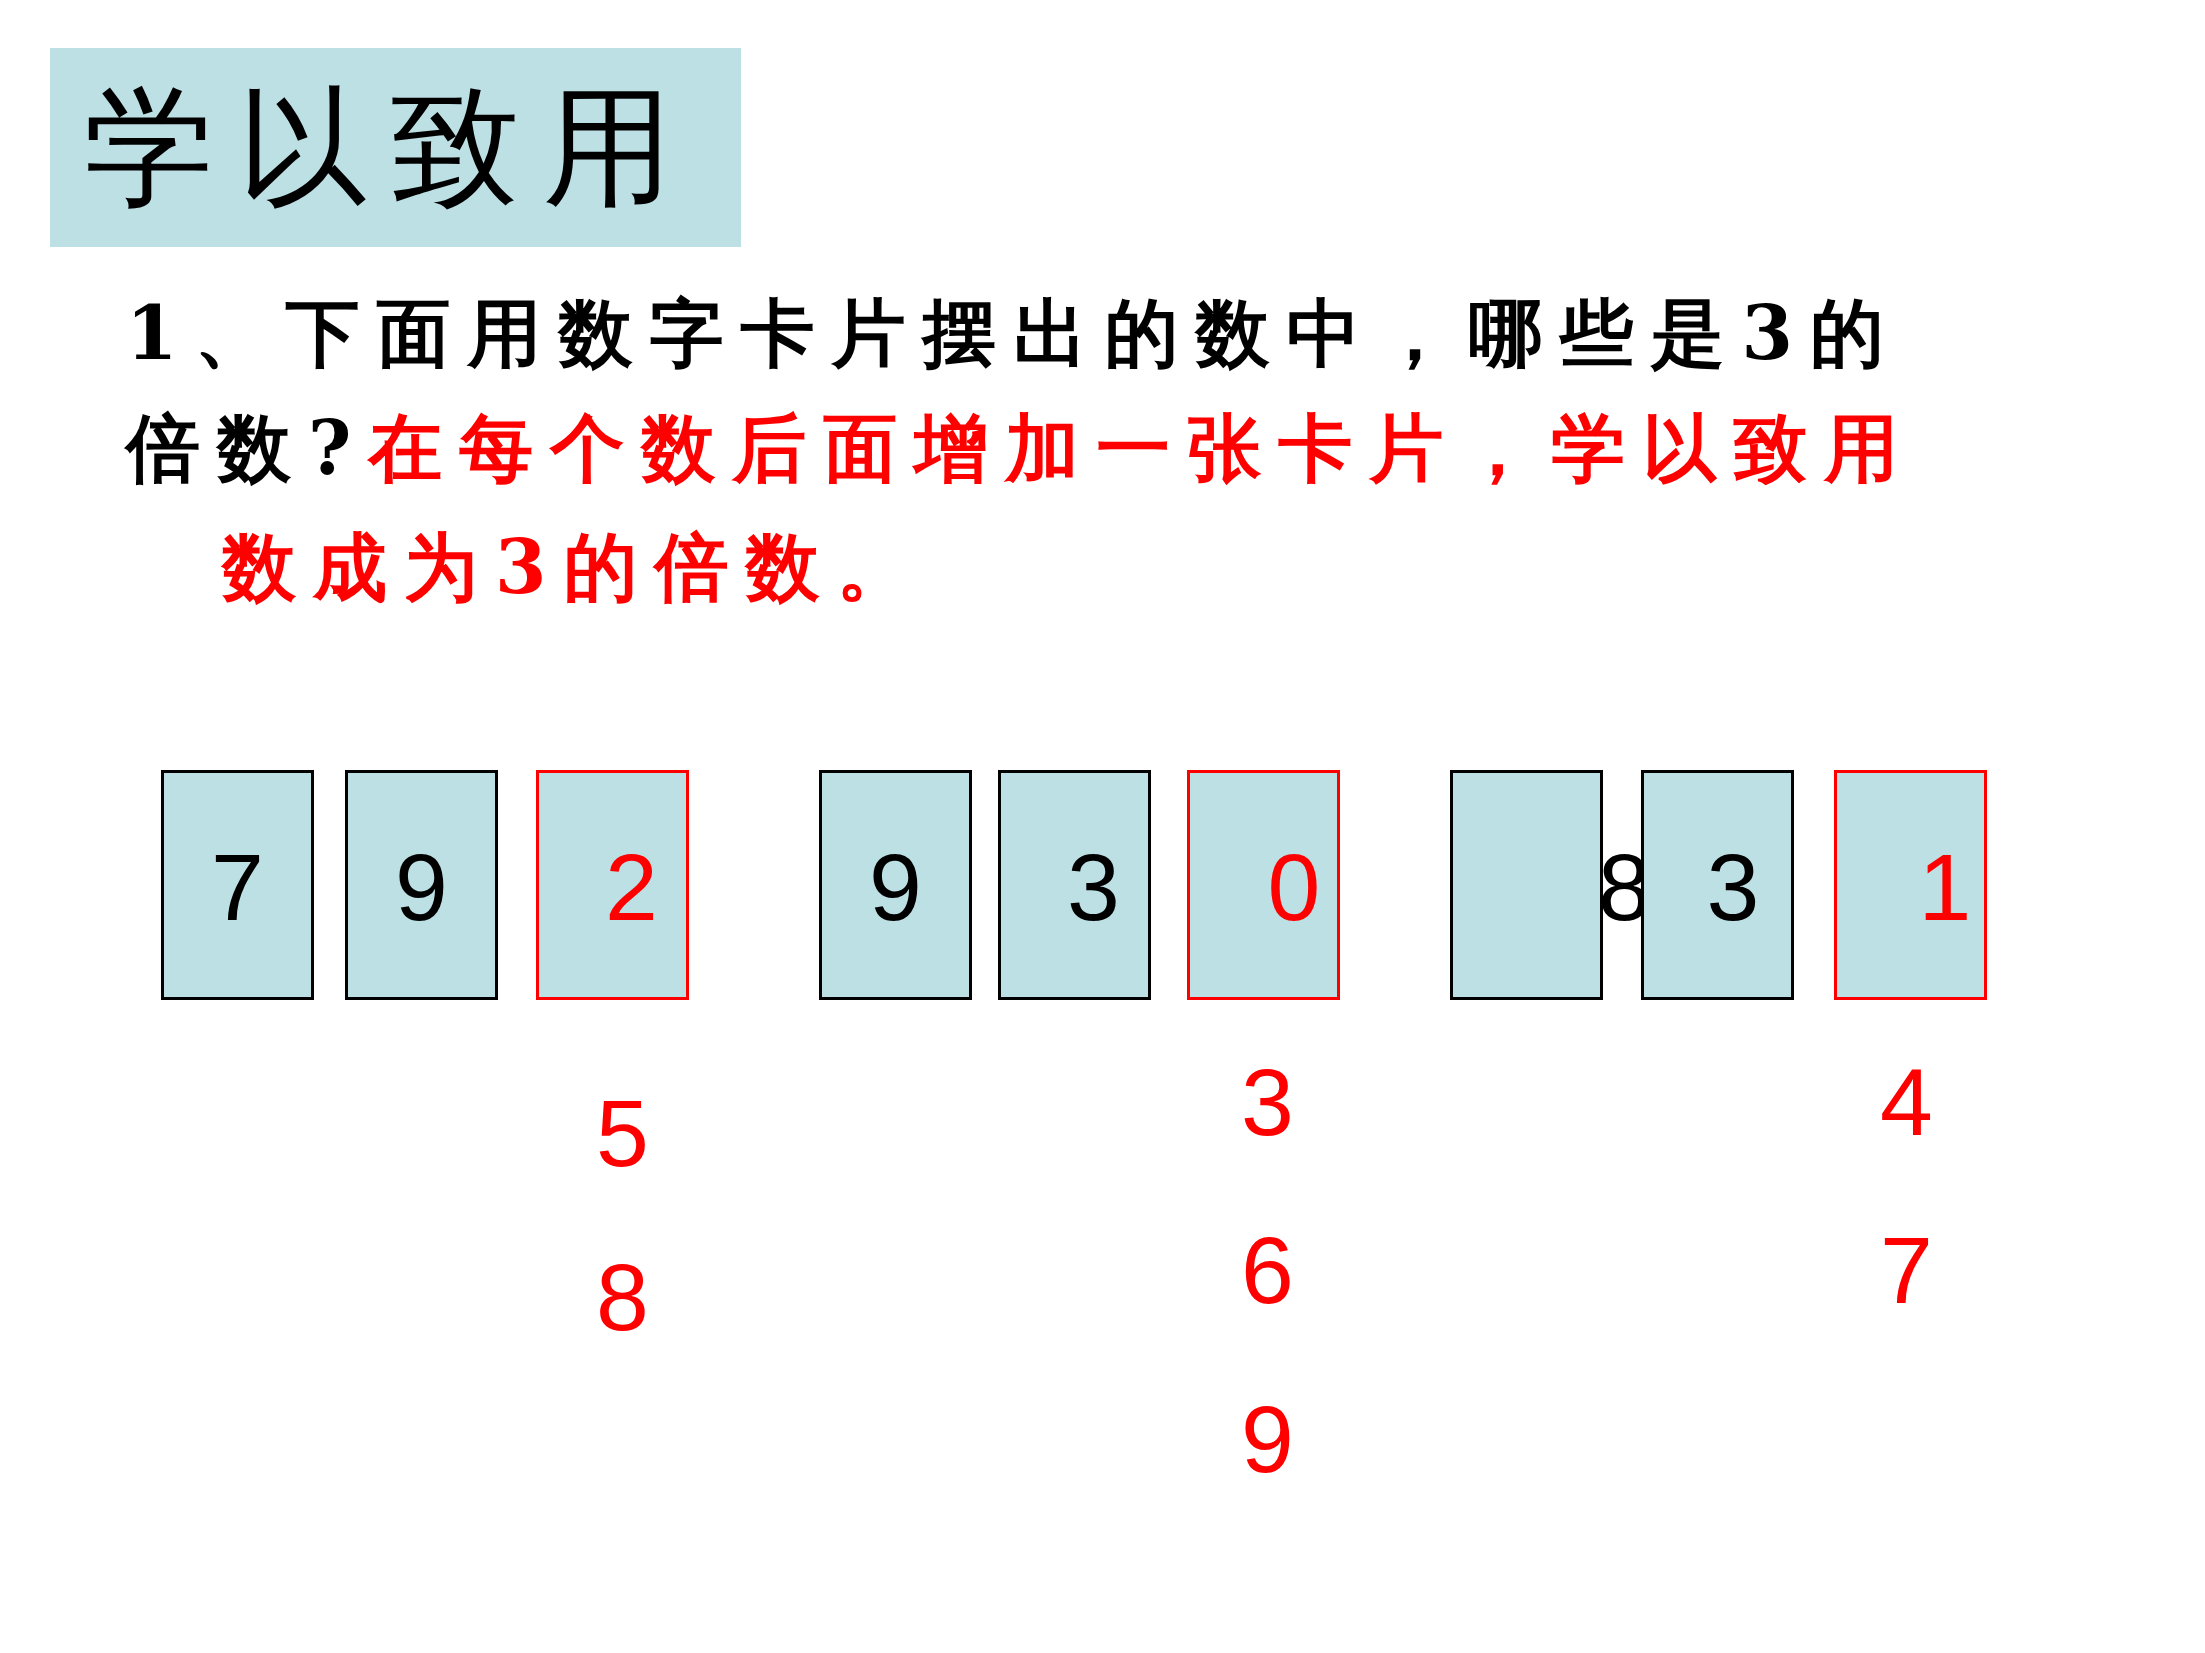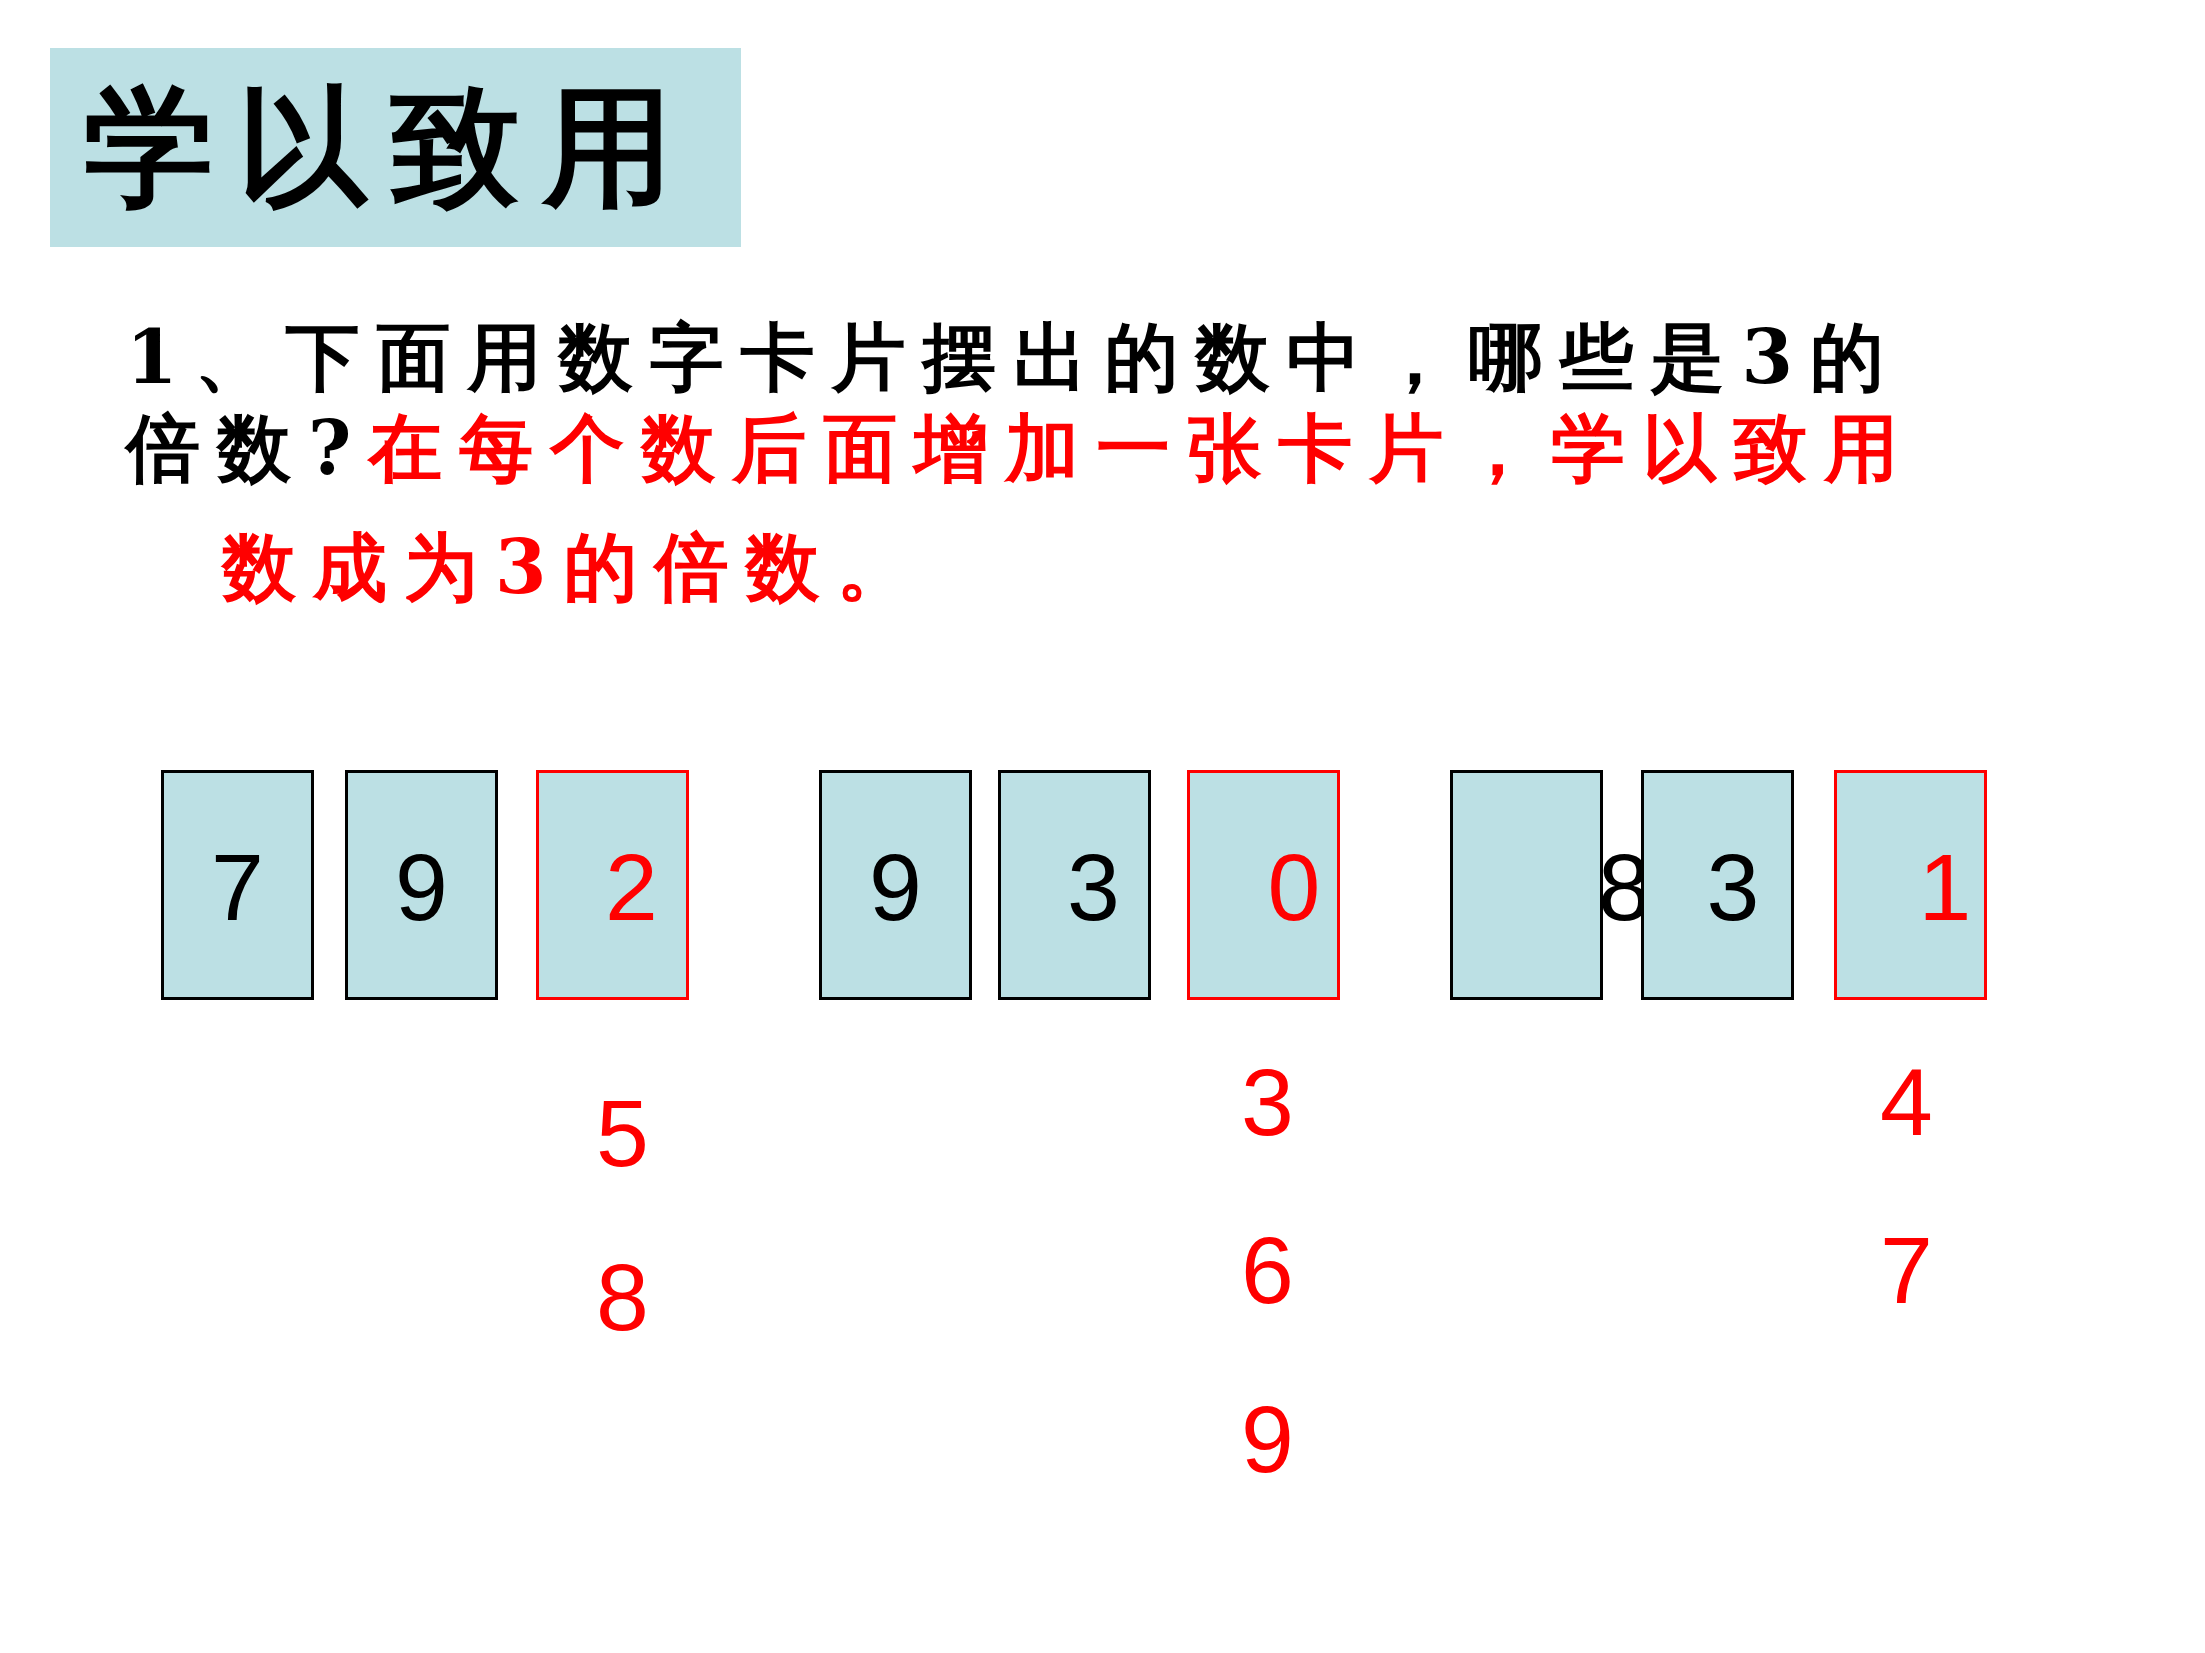--- a/index.html
+++ b/index.html
@@ -1,20 +1,20 @@
 <!DOCTYPE html>
 <html style="font-size:12.3px"><head>
 <meta charset="utf-8">
 <style>
   html, body { margin:0; padding:0; background:#ffffff; }
   body { width:2205px; height:1654px; position:relative; overflow:hidden;
          font-family:"DejaVu Sans", sans-serif; }
   .title-box { position:absolute; left:50px; top:48px; width:691px; height:199px;
                background:#BCE0E4; }
-  .title-text { position:absolute; left:34px; top:15.3px; font-size:130px; font-weight:bold;
+  .title-text { position:absolute; left:34px; top:15.3px; font-size:130px; font-weight:normal;
                 letter-spacing:23px; color:#000; line-height:168px;
                 font-family:"DejaVu Serif", serif; }
   .q-line { position:absolute; font-size:74px; line-height:92px; white-space:nowrap;
             font-weight:bold; font-family:"DejaVu Serif", serif; letter-spacing:17px; }
   .black { color:#000000; }
   .red { color:#FF0000; }
   .card { position:absolute; top:770px; width:153px; height:230px; background:#BCE0E4;
           box-sizing:border-box; border:3.8px solid #000; }
   .card.red-card { border-color:#FF0000; }
   .card .digit { position:absolute; left:0; right:0; top:61px; text-align:center;
@@ -22,21 +22,21 @@
   .ans { position:absolute; font-family:"Liberation Sans", sans-serif; font-size:95px;
          line-height:107px; color:#FF0000; width:77px; text-align:center; }
 </style>
 </head>
 <body>
 
 <div class="title-box">
   <div class="title-text">学以致用</div>
 </div>
 
-<div class="q-line black" style="left:126px; top:287px;margin-top:24px;">1、下面用数字卡片摆出的数中，哪些是3的</div>
+<div class="q-line black" style="left:126px; top:287px;">1、下面用数字卡片摆出的数中，哪些是3的</div>
 
 <div class="q-line" style="left:126px; top:402px;">
   <span class="black">倍数?</span><span class="red">在每个数后面增加一张卡片，学以致用</span>
 </div>
 
 <div class="q-line red" style="left:222px; top:521px;">数成为3的倍数。</div>
 
 <div class="card" style="left:161px;">
   <div class="digit black">7</div>
 </div>

